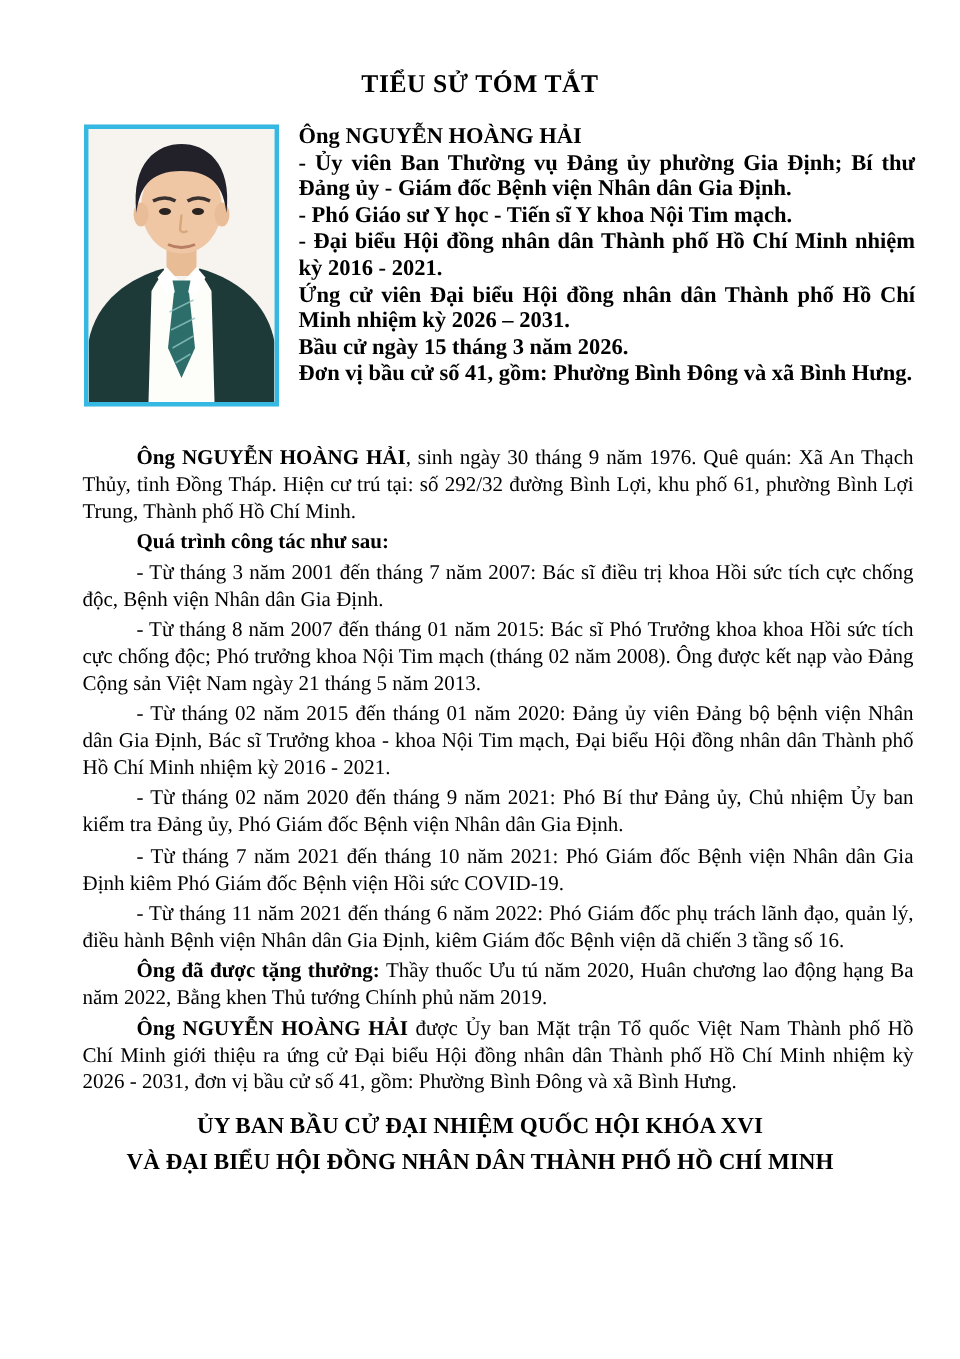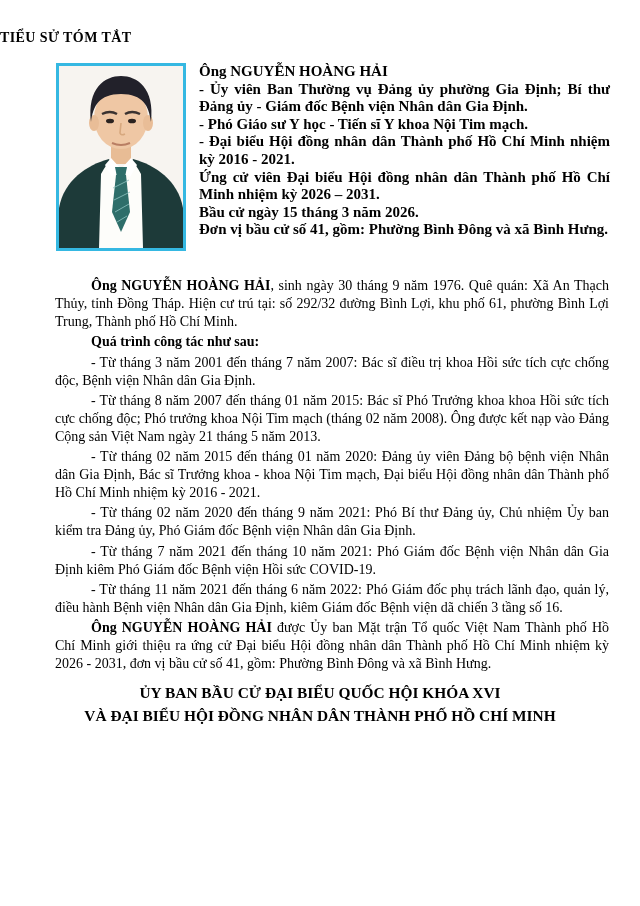--- a/index.html
+++ b/index.html
@@ -8,23 +8,25 @@
     width: 640px;
     height: 906px;
     background: #ffffff;
     color: #000000;
     font-family: "Liberation Serif", "DejaVu Serif", serif;
     overflow: hidden;
     box-sizing: border-box;
   }
   .doc-title {
     padding-top: 30px;
+    text-align: center;
     font-weight: bold;
-    font-size: 14px;
+    font-size: 17px;
     letter-spacing: 0.4px;
+    margin-top: 16px;
   }
   .header-row {
     display: flex;
     align-items: flex-start;
     margin: 17px 30px 0 56px;
   }
   .photo-frame {
     flex: 0 0 auto;
     width: 124px;
     height: 182px;
@@ -118,21 +120,22 @@
 
   <div class="body-text">
     <p class="para"><span class="lead">Ông NGUYỄN HOÀNG HẢI</span><span>, sinh ngày 30 tháng 9 năm 1976. Quê quán: Xã An Thạch Thủy, tỉnh Đồng Tháp. Hiện cư trú tại: số 292/32 đường Bình Lợi, khu phố 61, phường Bình Lợi Trung, Thành phố Hồ Chí Minh.</span></p>
     <p class="para"><span class="lead">Quá trình công tác như sau:</span><span></span></p>
     <p class="para"><span class="lead"></span><span>- Từ tháng 3 năm 2001 đến tháng 7 năm 2007: Bác sĩ điều trị khoa Hồi sức tích cực chống độc, Bệnh viện Nhân dân Gia Định.</span></p>
     <p class="para"><span class="lead"></span><span>- Từ tháng 8 năm 2007 đến tháng 01 năm 2015: Bác sĩ Phó Trưởng khoa khoa Hồi sức tích cực chống độc; Phó trưởng khoa Nội Tim mạch (tháng 02 năm 2008). Ông được kết nạp vào Đảng Cộng sản Việt Nam ngày 21 tháng 5 năm 2013.</span></p>
     <p class="para"><span class="lead"></span><span>- Từ tháng 02 năm 2015 đến tháng 01 năm 2020: Đảng ủy viên Đảng bộ bệnh viện Nhân dân Gia Định, Bác sĩ Trưởng khoa - khoa Nội Tim mạch, Đại biểu Hội đồng nhân dân Thành phố Hồ Chí Minh nhiệm kỳ 2016 - 2021.</span></p>
     <p class="para"><span class="lead"></span><span>- Từ tháng 02 năm 2020 đến tháng 9 năm 2021: Phó Bí thư Đảng ủy, Chủ nhiệm Ủy ban kiểm tra Đảng ủy, Phó Giám đốc Bệnh viện Nhân dân Gia Định.</span></p>
     <p class="para"><span class="lead"></span><span>- Từ tháng 7 năm 2021 đến tháng 10 năm 2021: Phó Giám đốc Bệnh viện Nhân dân Gia Định kiêm Phó Giám đốc Bệnh viện Hồi sức COVID-19.</span></p>
     <p class="para"><span class="lead"></span><span>- Từ tháng 11 năm 2021 đến tháng 6 năm 2022: Phó Giám đốc phụ trách lãnh đạo, quản lý, điều hành Bệnh viện Nhân dân Gia Định, kiêm Giám đốc Bệnh viện dã chiến 3 tầng số 16.</span></p>
+    <p class="para"><span class="lead">Ông đã được tặng thưởng:</span><span> Thầy thuốc Ưu tú năm 2020, Huân chương lao động hạng Ba năm 2022, Bằng khen Thủ tướng Chính phủ năm 2019.</span></p>
     <p class="para"><span class="lead">Ông NGUYỄN HOÀNG HẢI</span><span> được Ủy ban Mặt trận Tổ quốc Việt Nam Thành phố Hồ Chí Minh giới thiệu ra ứng cử Đại biểu Hội đồng nhân dân Thành phố Hồ Chí Minh nhiệm kỳ 2026 - 2031, đơn vị bầu cử số 41, gồm: Phường Bình Đông và xã Bình Hưng.</span></p>
   </div>
 
   <div class="footer">
-    <div>ỦY BAN BẦU CỬ ĐẠI BIỂU QUỐC HỘI KHÓA XVI</div>
+    <div>ỦY BAN BẦU CỬ ĐẠI NHIỆM QUỐC HỘI KHÓA XVI</div>
     <div>VÀ ĐẠI BIỂU HỘI ĐỒNG NHÂN DÂN THÀNH PHỐ HỒ CHÍ MINH</div>
   </div>
 
 </div>
 
 </body></html>

